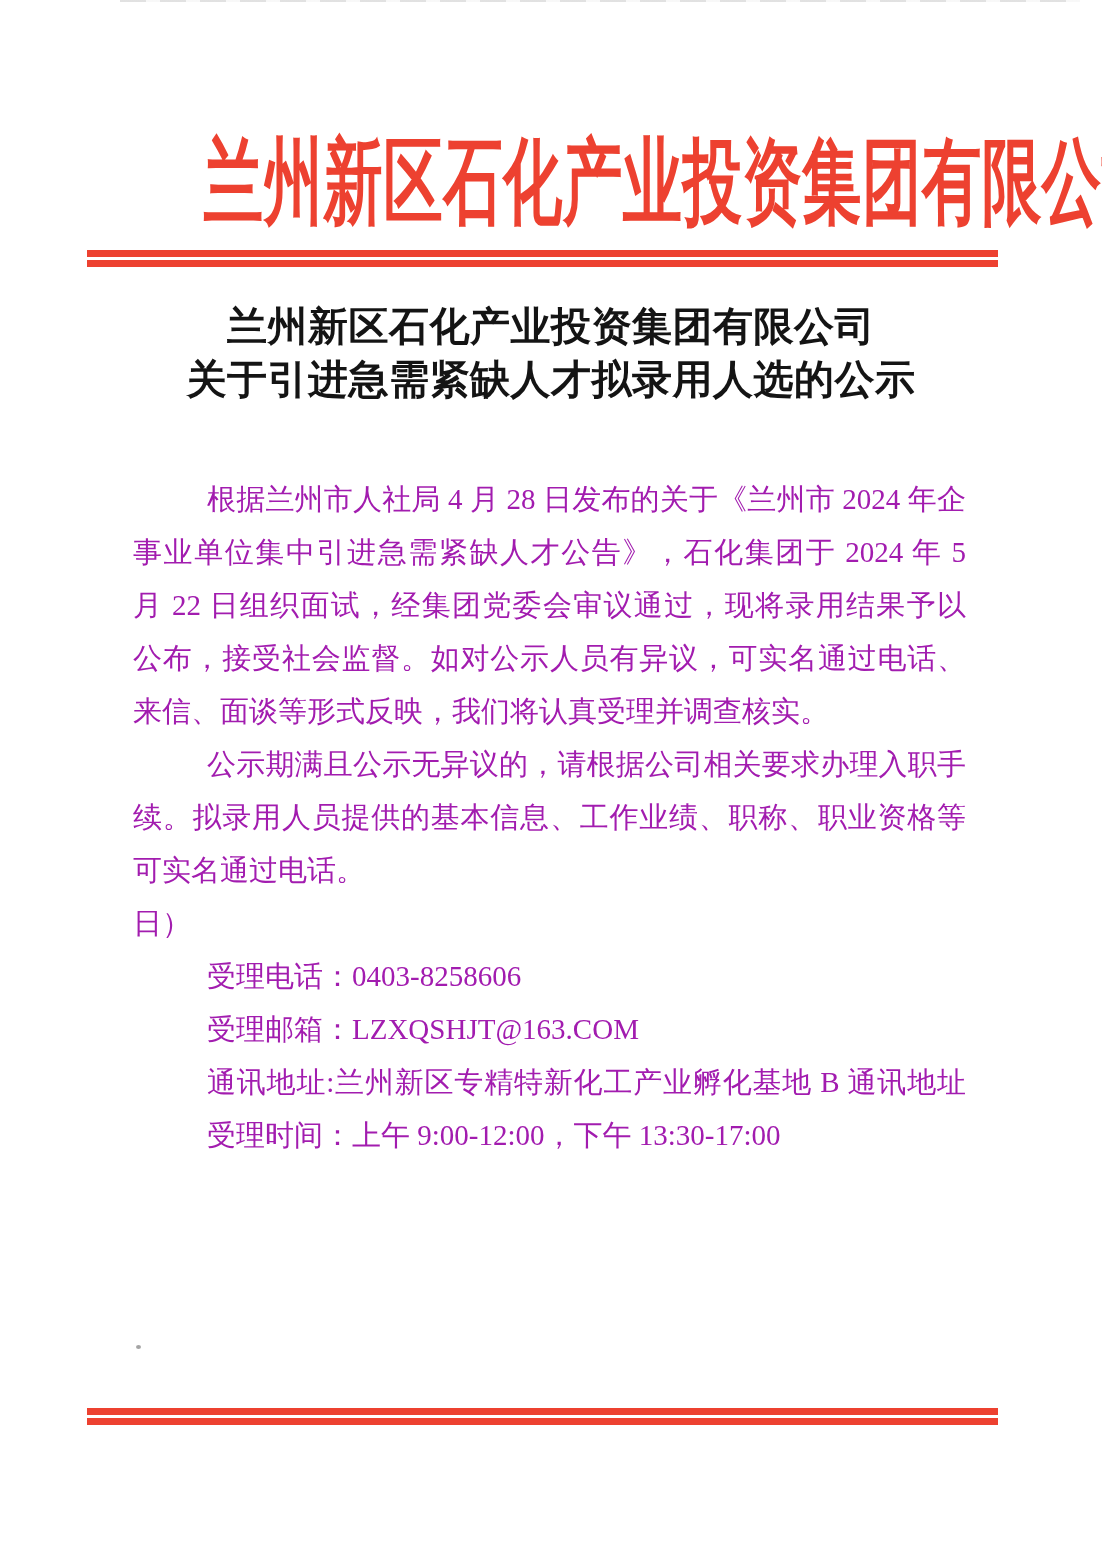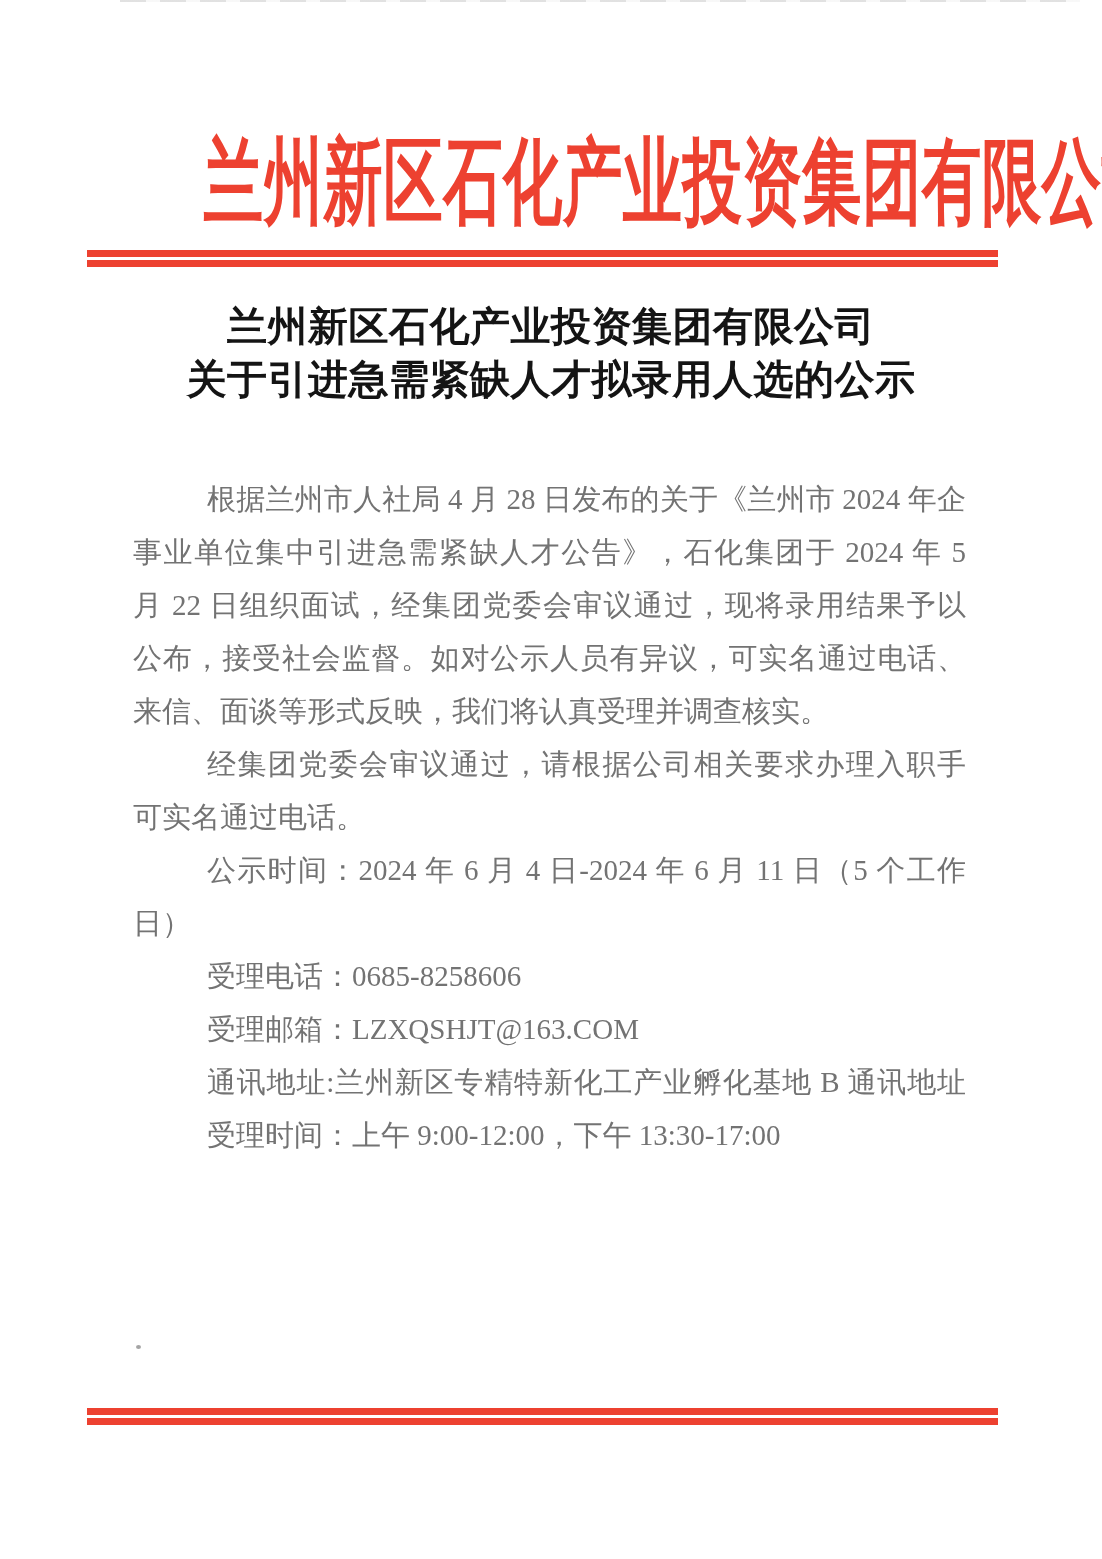--- a/index.html
+++ b/index.html
@@ -30,21 +30,21 @@
   .rule-top{top:250px;}
   .rule-bottom{top:1408px;}
   .doc-title{
     position:absolute;top:300px;left:0;width:100%;
     text-align:center;
     font-size:40px;line-height:53px;font-weight:bold;
     color:#141414;letter-spacing:0.5px;
   }
   .body-text{
     position:absolute;top:473px;left:133px;width:833px;
-    font-size:29px;line-height:53px;color:#737373;
+    font-size:29px;line-height:53px;color:#a21caf;
   }
   .body-text .line{height:53px;white-space:pre-wrap;}
   .body-text .line.justify{text-align:justify;text-align-last:justify;}
   .body-text .line.indent{text-indent:74px;}
   .speck{
     position:absolute;top:1345px;left:136px;width:5px;height:4px;
     background:#8d8d8d;border-radius:50%;opacity:.8;
   }
 </style>
 </head>
@@ -66,25 +66,25 @@
     <div>兰州新区石化产业投资集团有限公司</div>
     <div>关于引进急需紧缺人才拟录用人选的公示</div>
   </div>
 
   <div class="body-text">
       <div class="line indent justify">根据兰州市人社局 4 月 28 日发布的关于《兰州市 2024 年企</div>
       <div class="line justify">事业单位集中引进急需紧缺人才公告》，石化集团于 2024 年 5</div>
       <div class="line justify">月 22 日组织面试，经集团党委会审议通过，现将录用结果予以</div>
       <div class="line justify">公布，接受社会监督。如对公示人员有异议，可实名通过电话、</div>
       <div class="line">来信、面谈等形式反映，我们将认真受理并调查核实。</div>
-      <div class="line indent justify">经集团党委会审议通过，请根据公司相关要求办理入职手</div>
+      <div class="line indent justify">公示期满且公示无异议的，请根据公司相关要求办理入职手</div>
+      <div class="line justify">续。拟录用人员提供的基本信息、工作业绩、职称、职业资格等</div>
       <div class="line">可实名通过电话。</div>
-      <div class="line indent justify">公示时间：2024 年 6 月 4 日-2024 年 6 月 11 日（5 个工作</div>
       <div class="line">日）</div>
-      <div class="line indent">受理电话：0685-8258606</div>
+      <div class="line indent">受理电话：0403-8258606</div>
       <div class="line indent">受理邮箱：LZXQSHJT@163.COM</div>
       <div class="line indent justify">通讯地址:兰州新区专精特新化工产业孵化基地 B 通讯地址</div>
       <div class="line indent">受理时间：上午 9:00-12:00，下午 13:30-17:00</div>
     </div>
 
   <div class="speck"></div>
 
   <div class="rule rule-bottom">
     <div class="bar"></div>
     <div class="gap"></div>

